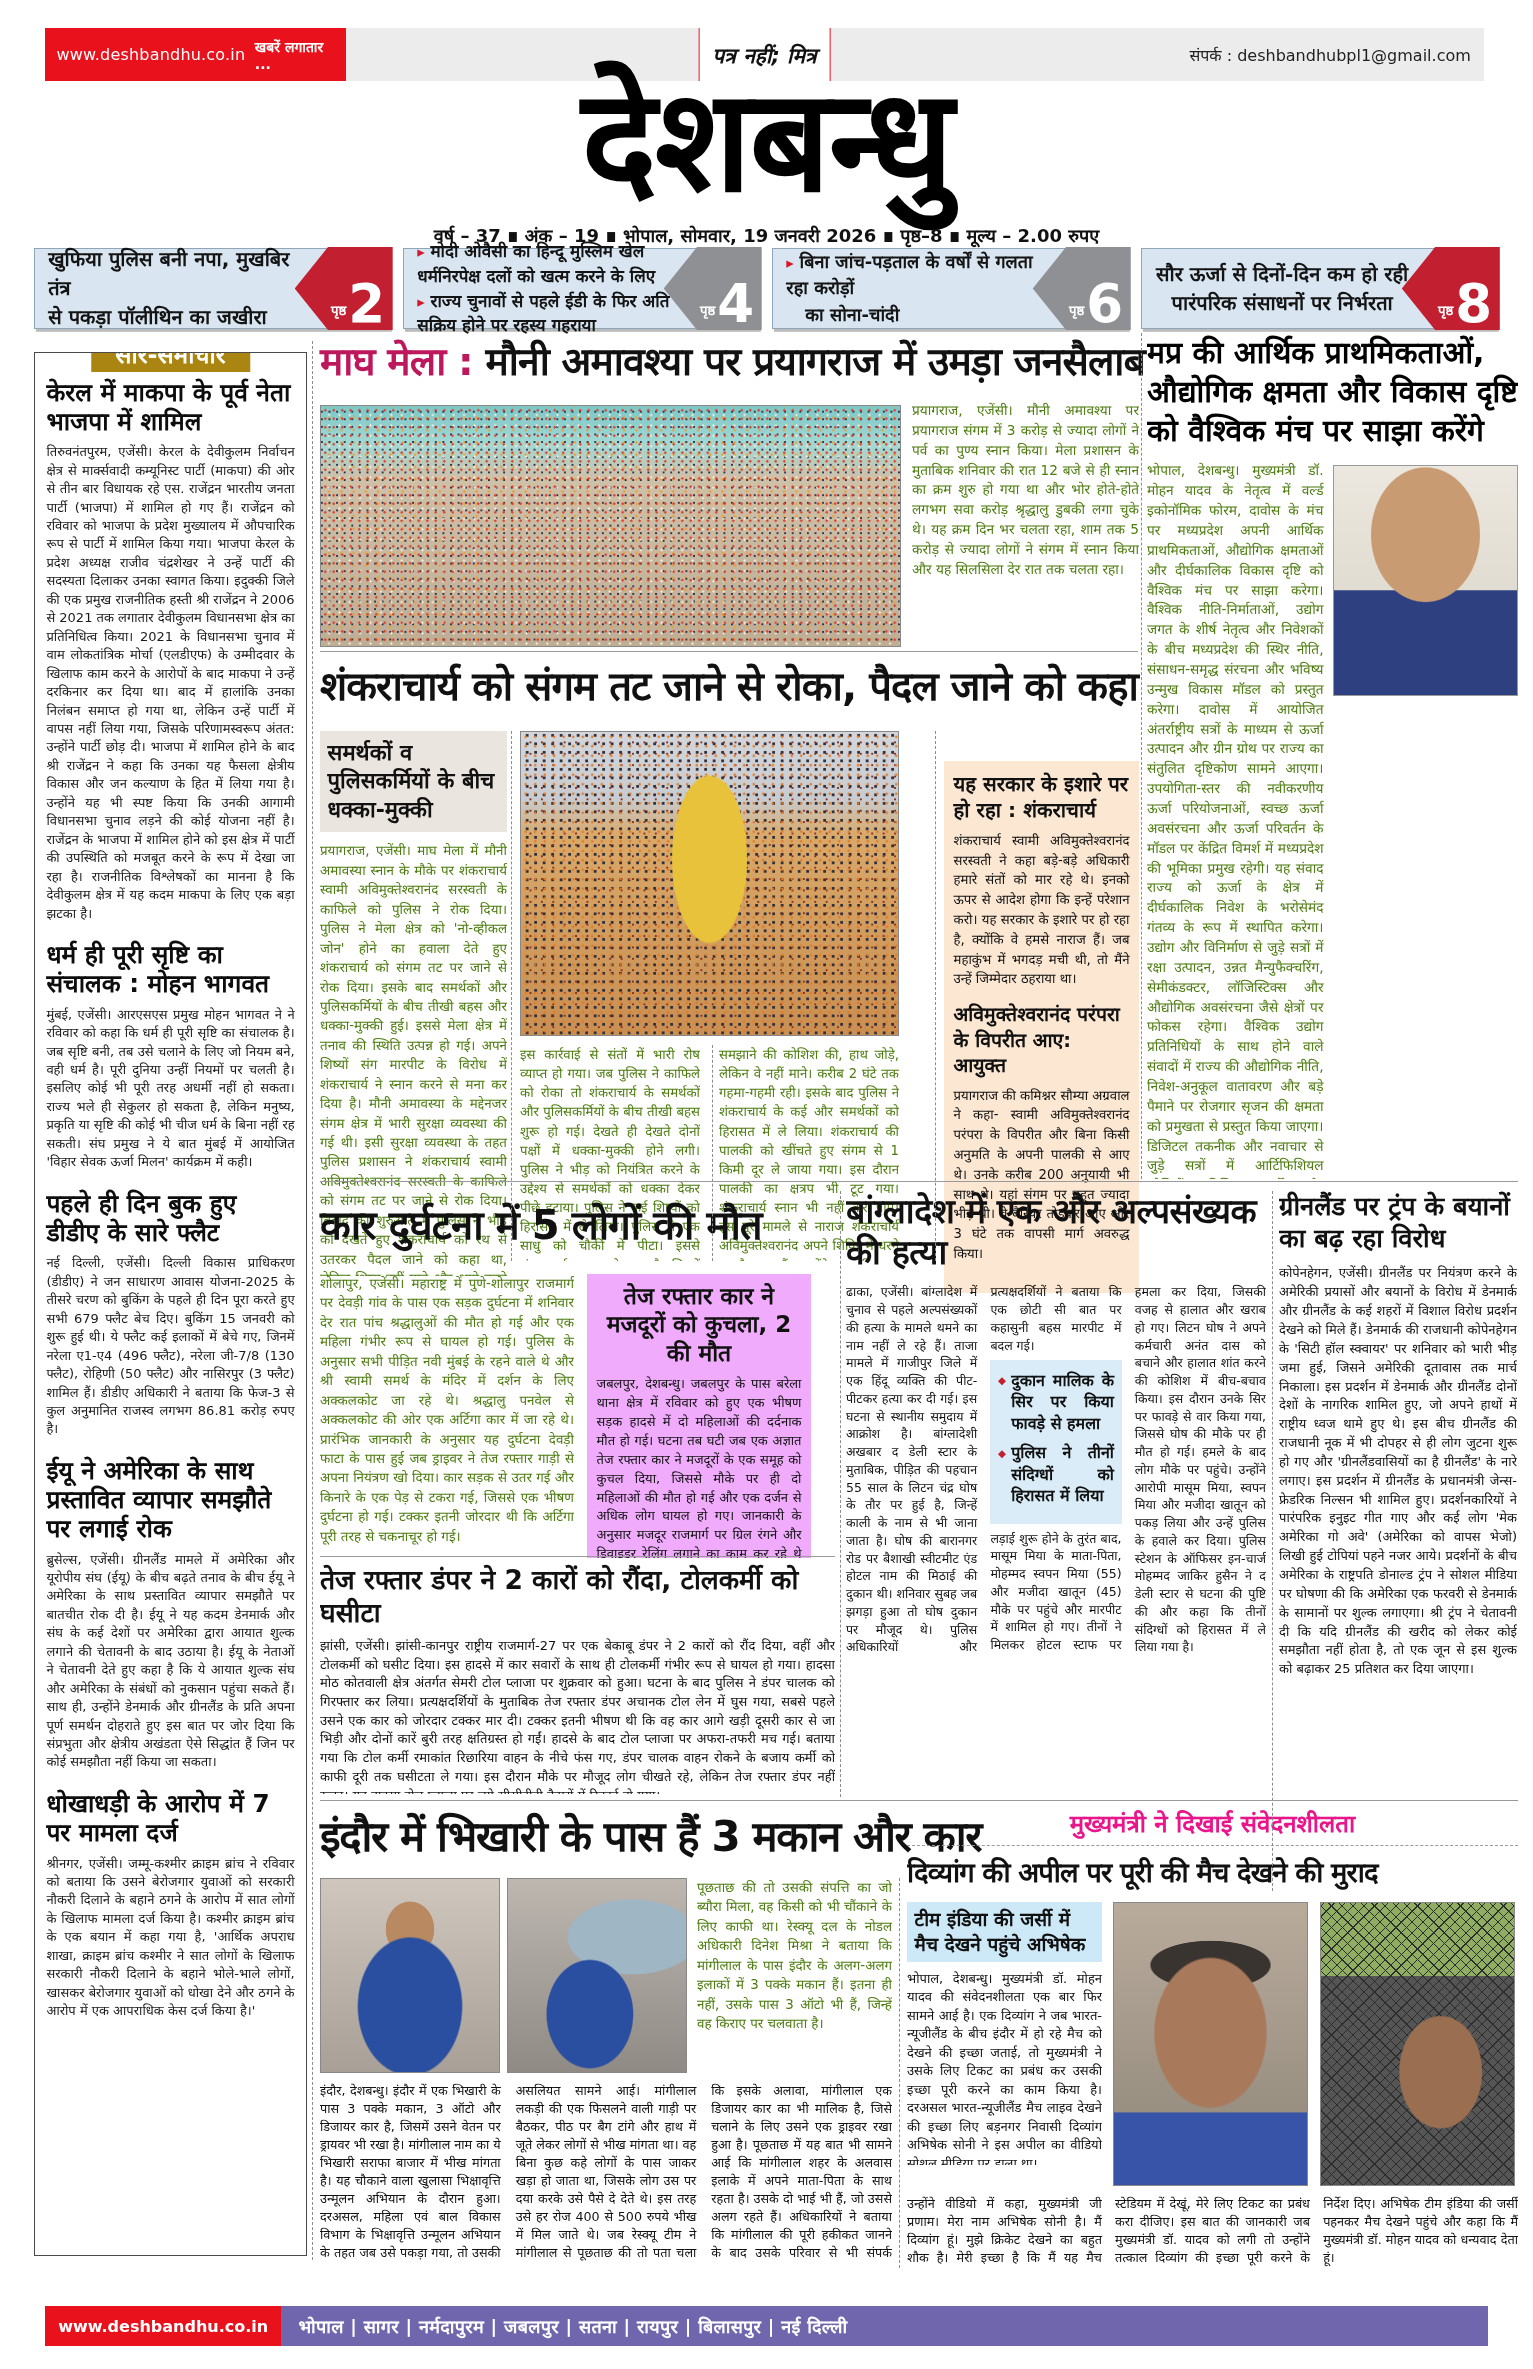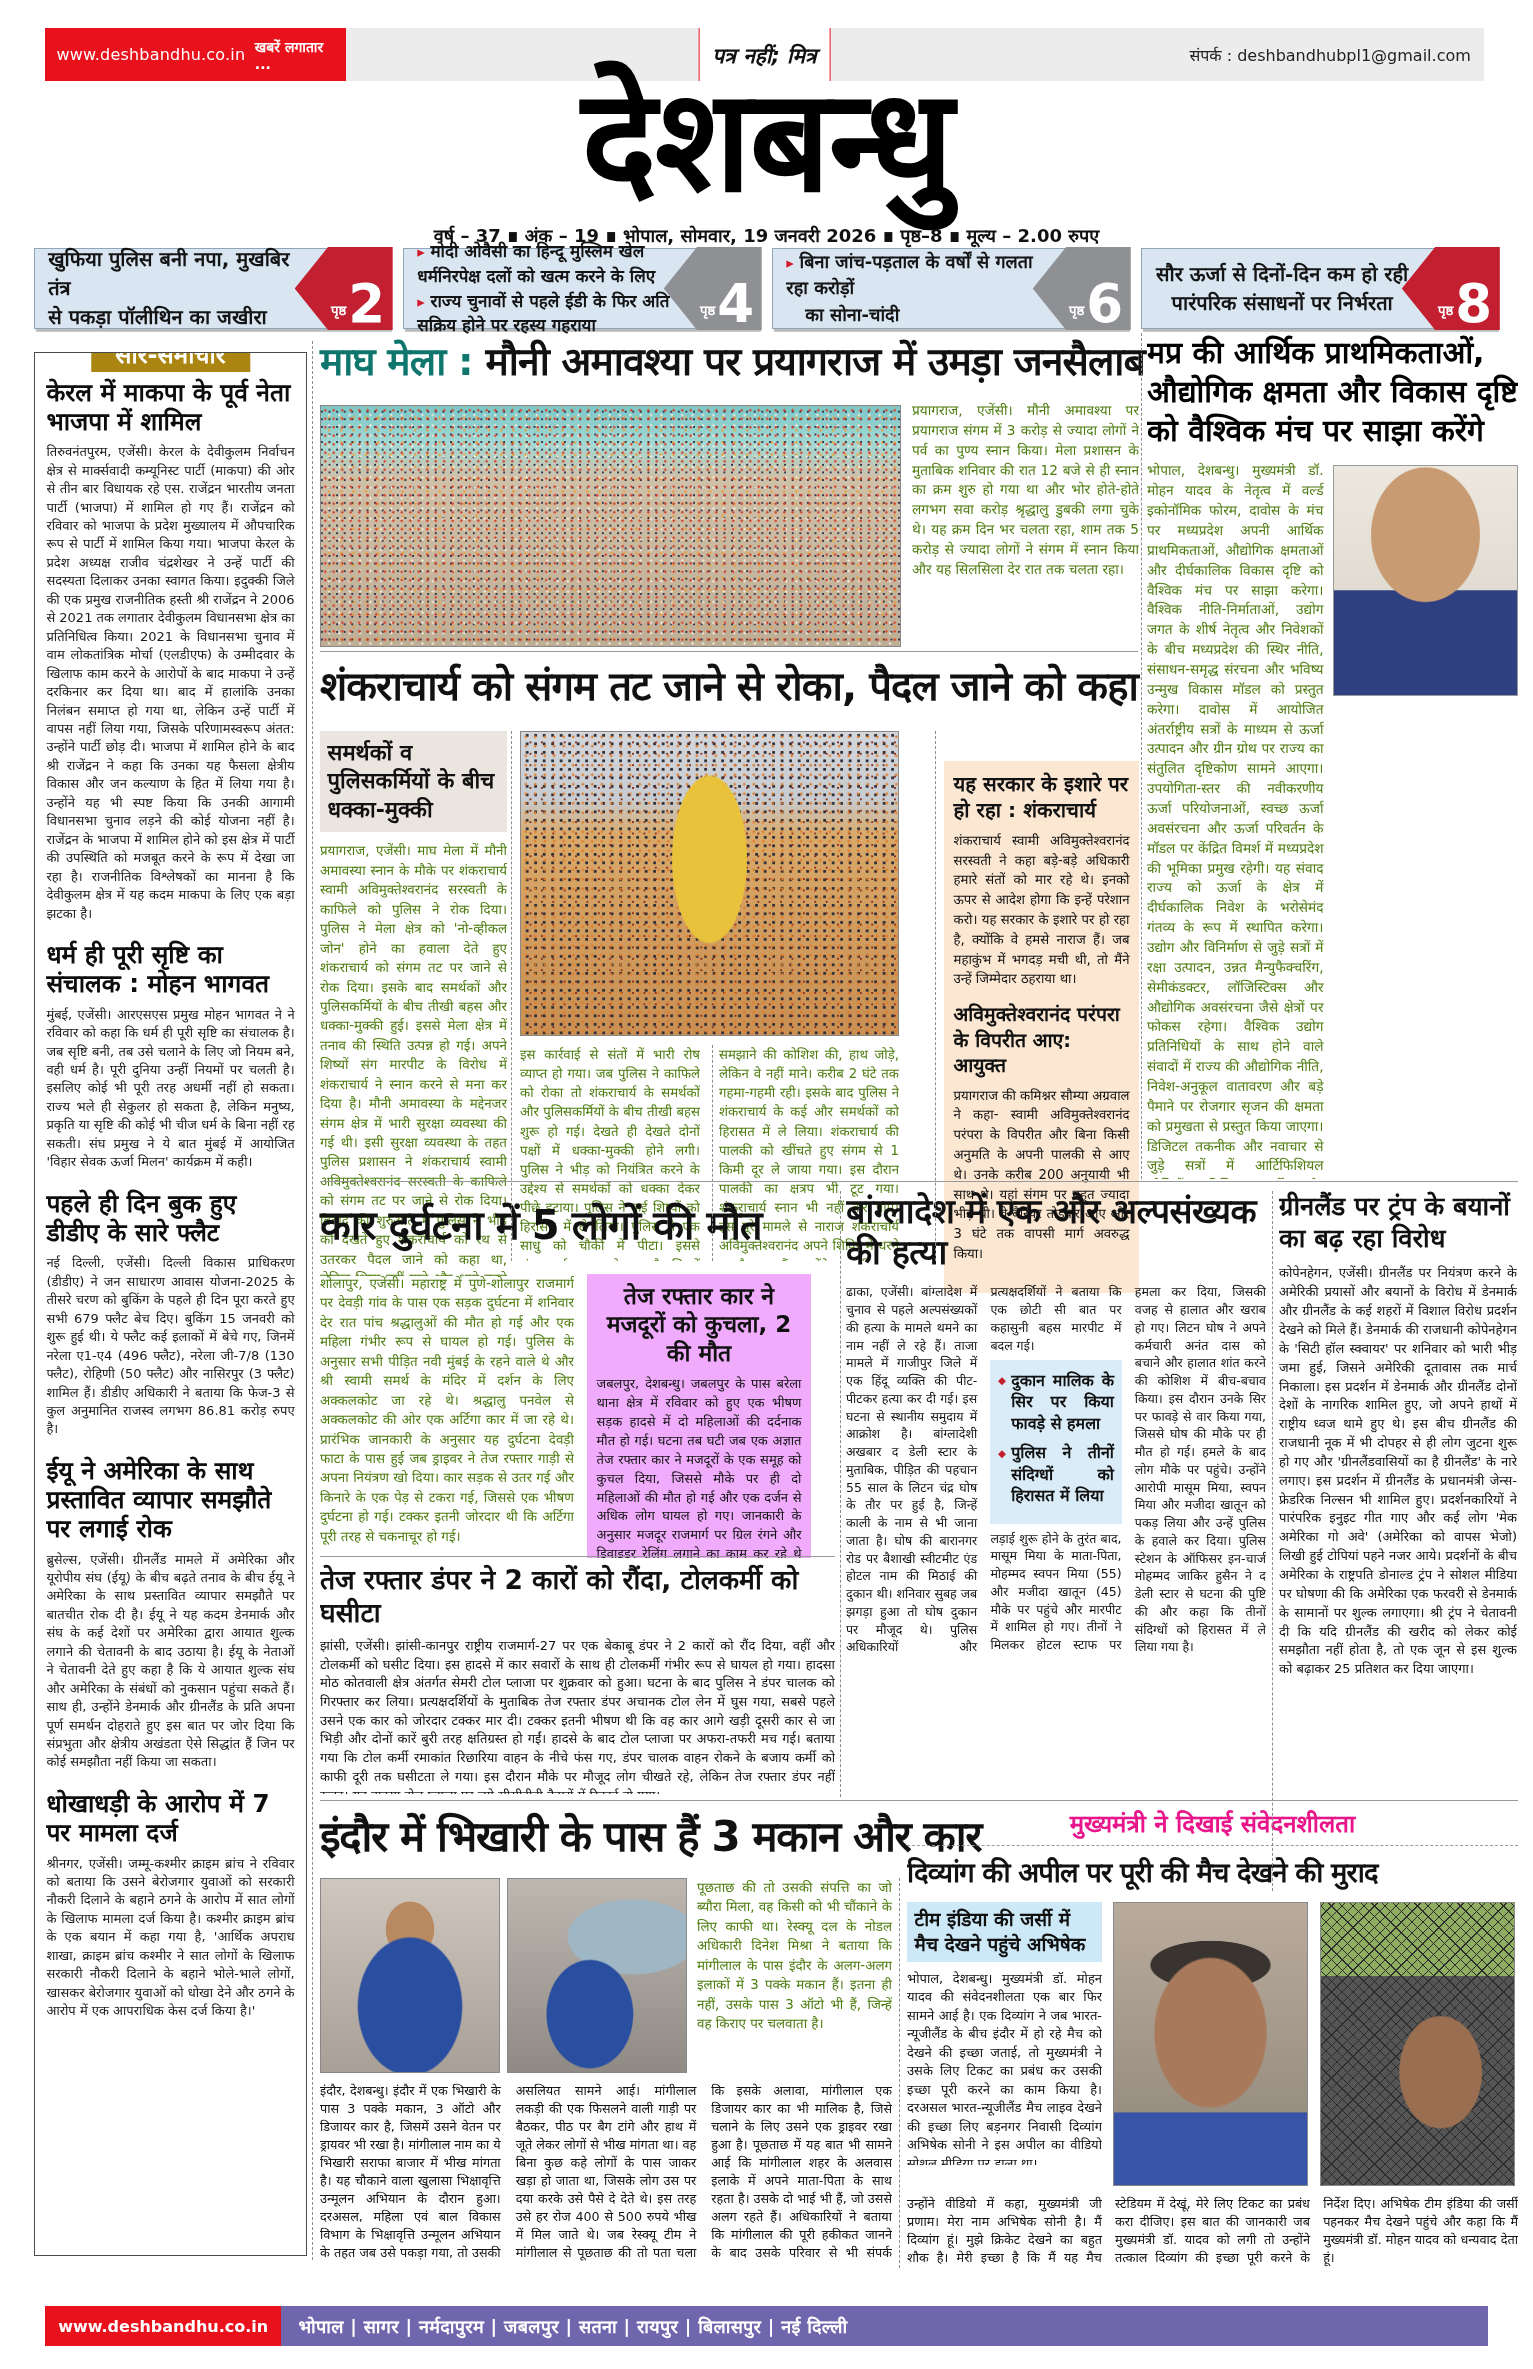--- a/index.html
+++ b/index.html
@@ -35,21 +35,21 @@
   .sb-story { margin-bottom:17px; }
   .sb-head { font-size:24.6px; line-height:1.18; font-weight:700; color:#0d0d0d; margin-bottom:7.6px; }
   .sb-body { font-size:13px; line-height:1.42; text-align:justify; color:#1a1a1a; }
   .sb-body::first-line {}
   .body-txt { font-size:13.7px; line-height:1.45; text-align:justify; color:#4d7c0f; overflow:hidden; }
   .rule-h { position:absolute; border-top:0.9px solid #9a9a9a; }
   .rule-v { position:absolute; border-left:0.9px dashed #8c8c8c; }
 
   
   .lead-head { position:absolute; left:320px; top:333px; width:820px; font-size:39px; font-weight:700; white-space:nowrap; letter-spacing:-0.9px; }
-  .lead-head .red { color:#0f766e; }
+  .lead-head .red { color:#be185d; }
   .lead-photo { position:absolute; left:320px; top:405px; width:581px; height:242px; border:0.9px solid #888;
     background:
       radial-gradient(circle,#d8402a 1px,transparent 1.4px) 0 0/8.5px 8.5px,
       radial-gradient(circle,#f4ead9 0.9px,transparent 1.3px) 2.8px 3.8px/10.4px 10.4px,
       radial-gradient(circle,#33334d 0.9px,transparent 1.3px) 4.7px 1.9px/7.6px 7.6px,
       radial-gradient(circle,#e9a13b 1px,transparent 1.4px) 1.9px 5.7px/12.3px 12.3px,
       linear-gradient(180deg,#7cc7c6 0%,#a3d9d4 16%,#cfc0a8 30%,#bfae96 100%); }
   .lead-txt { position:absolute; left:912px; top:401px; width:227px; height:248px; }
 
   

